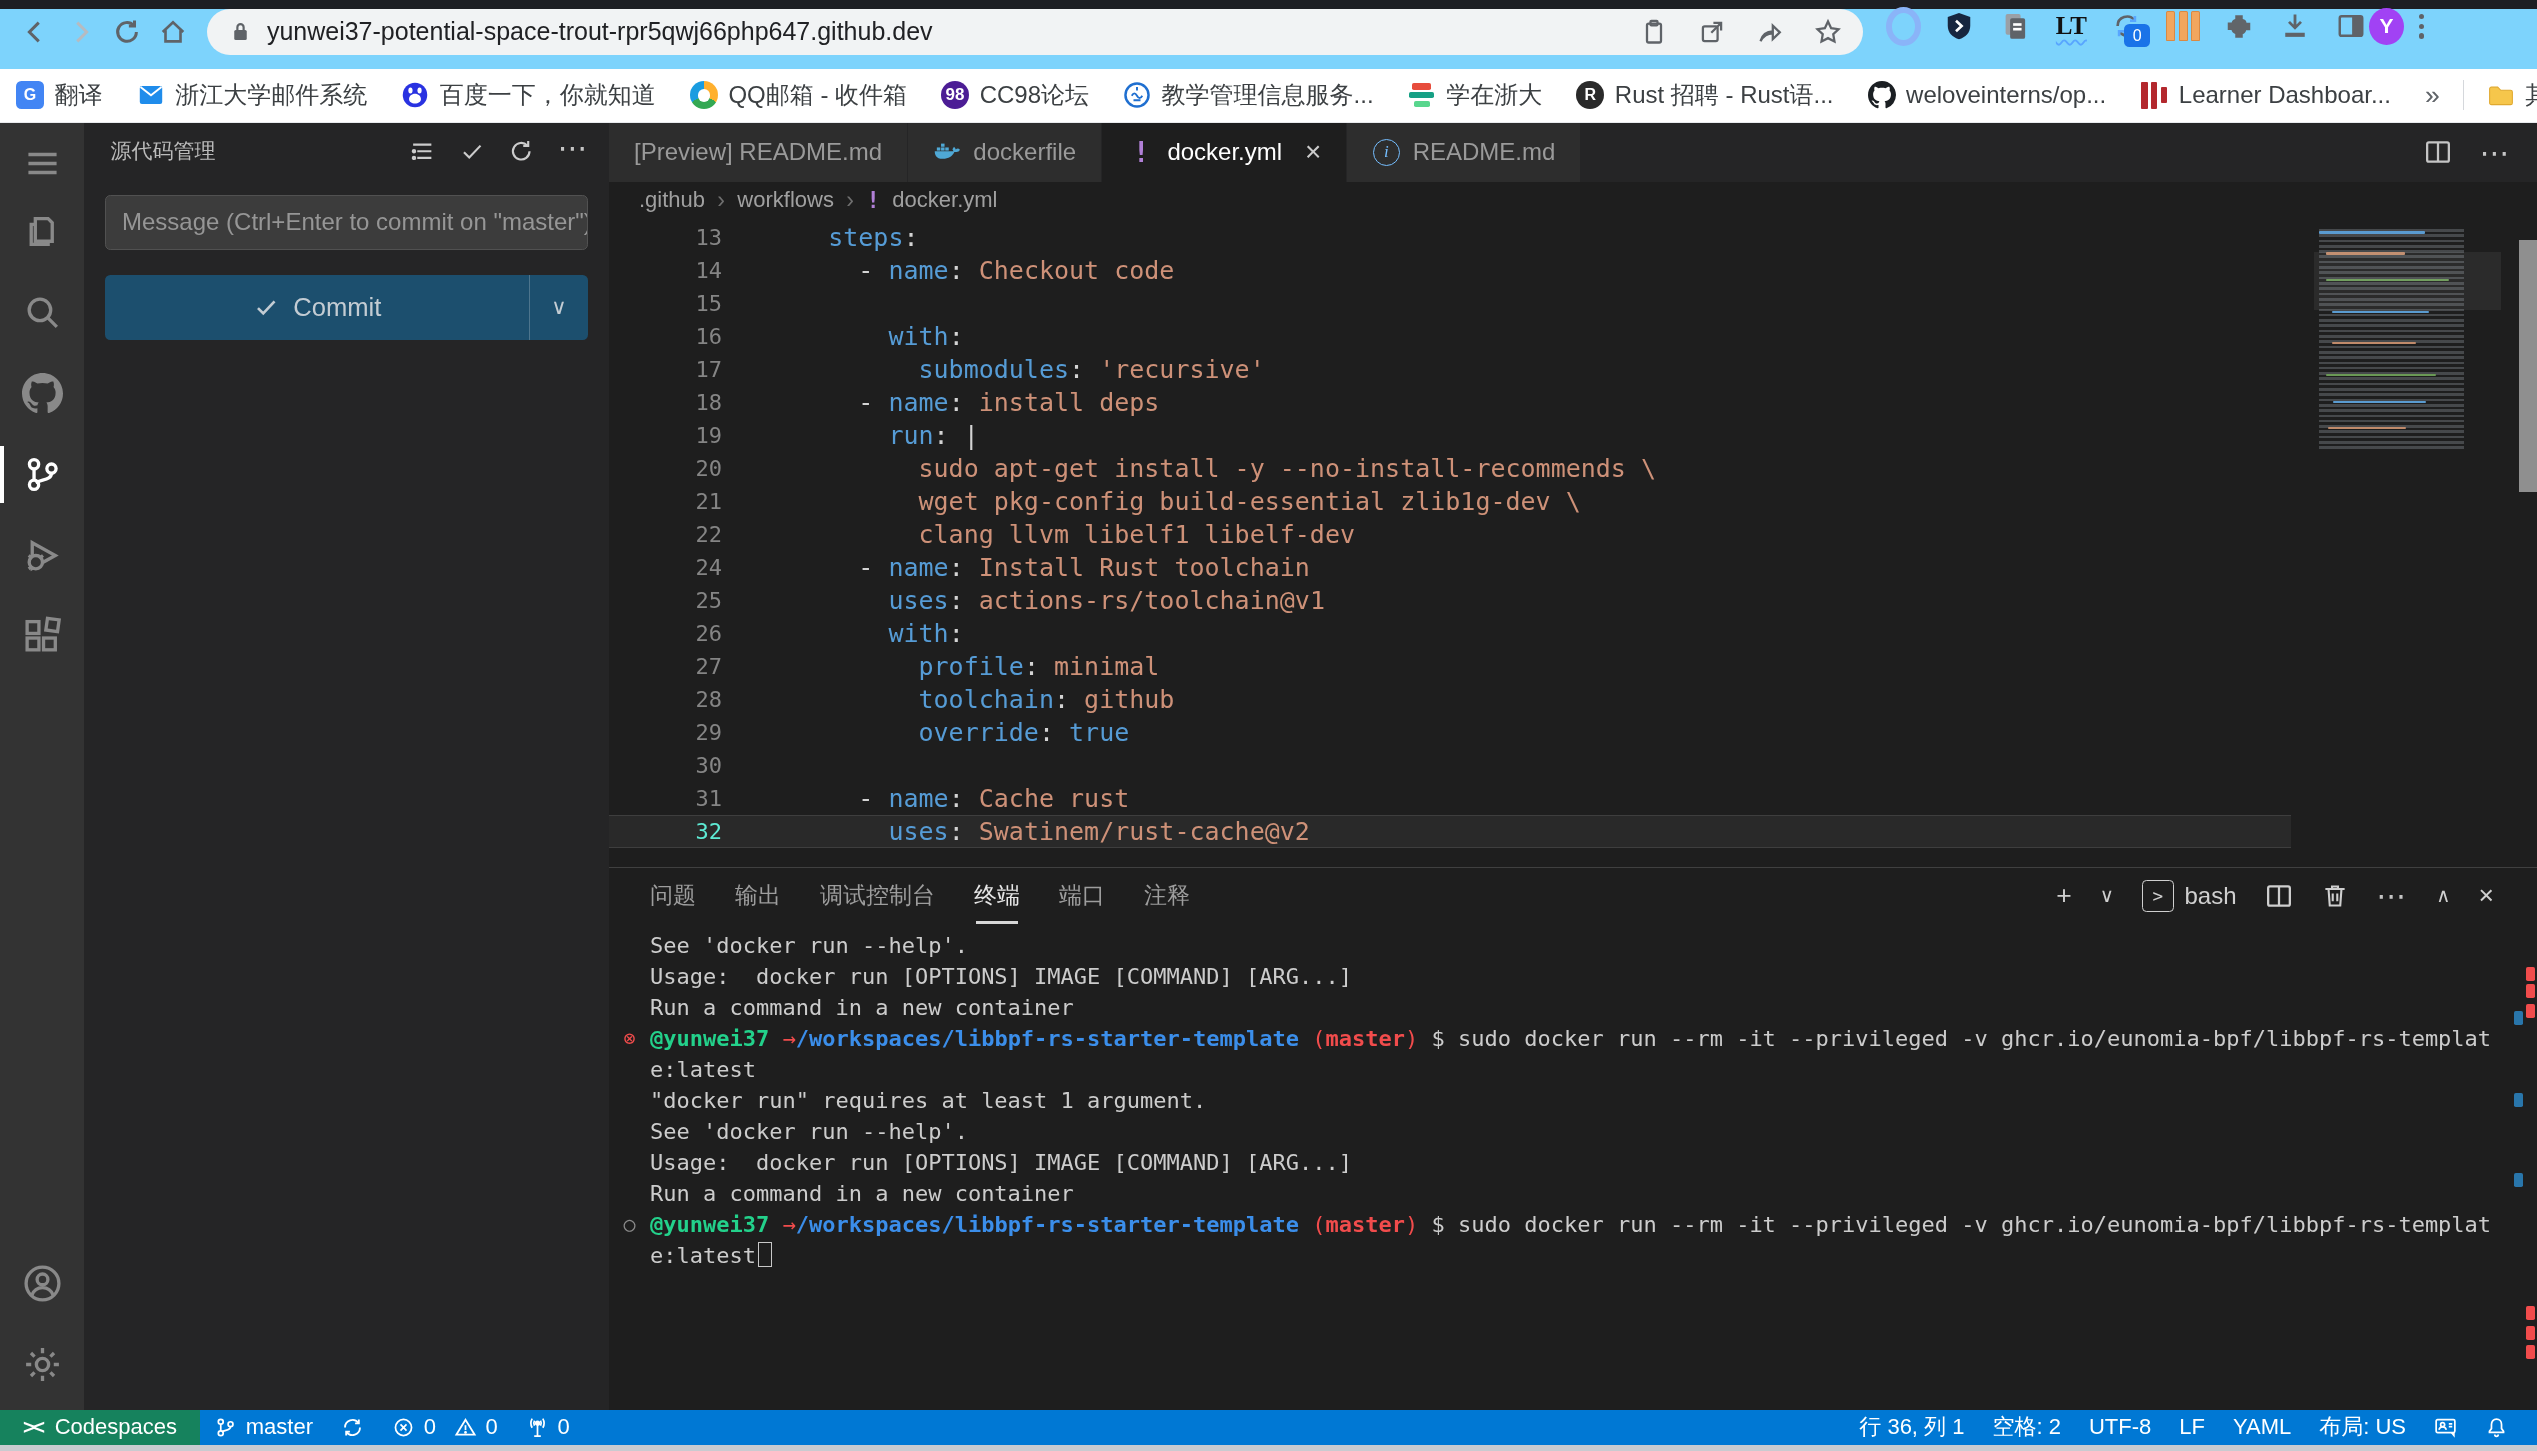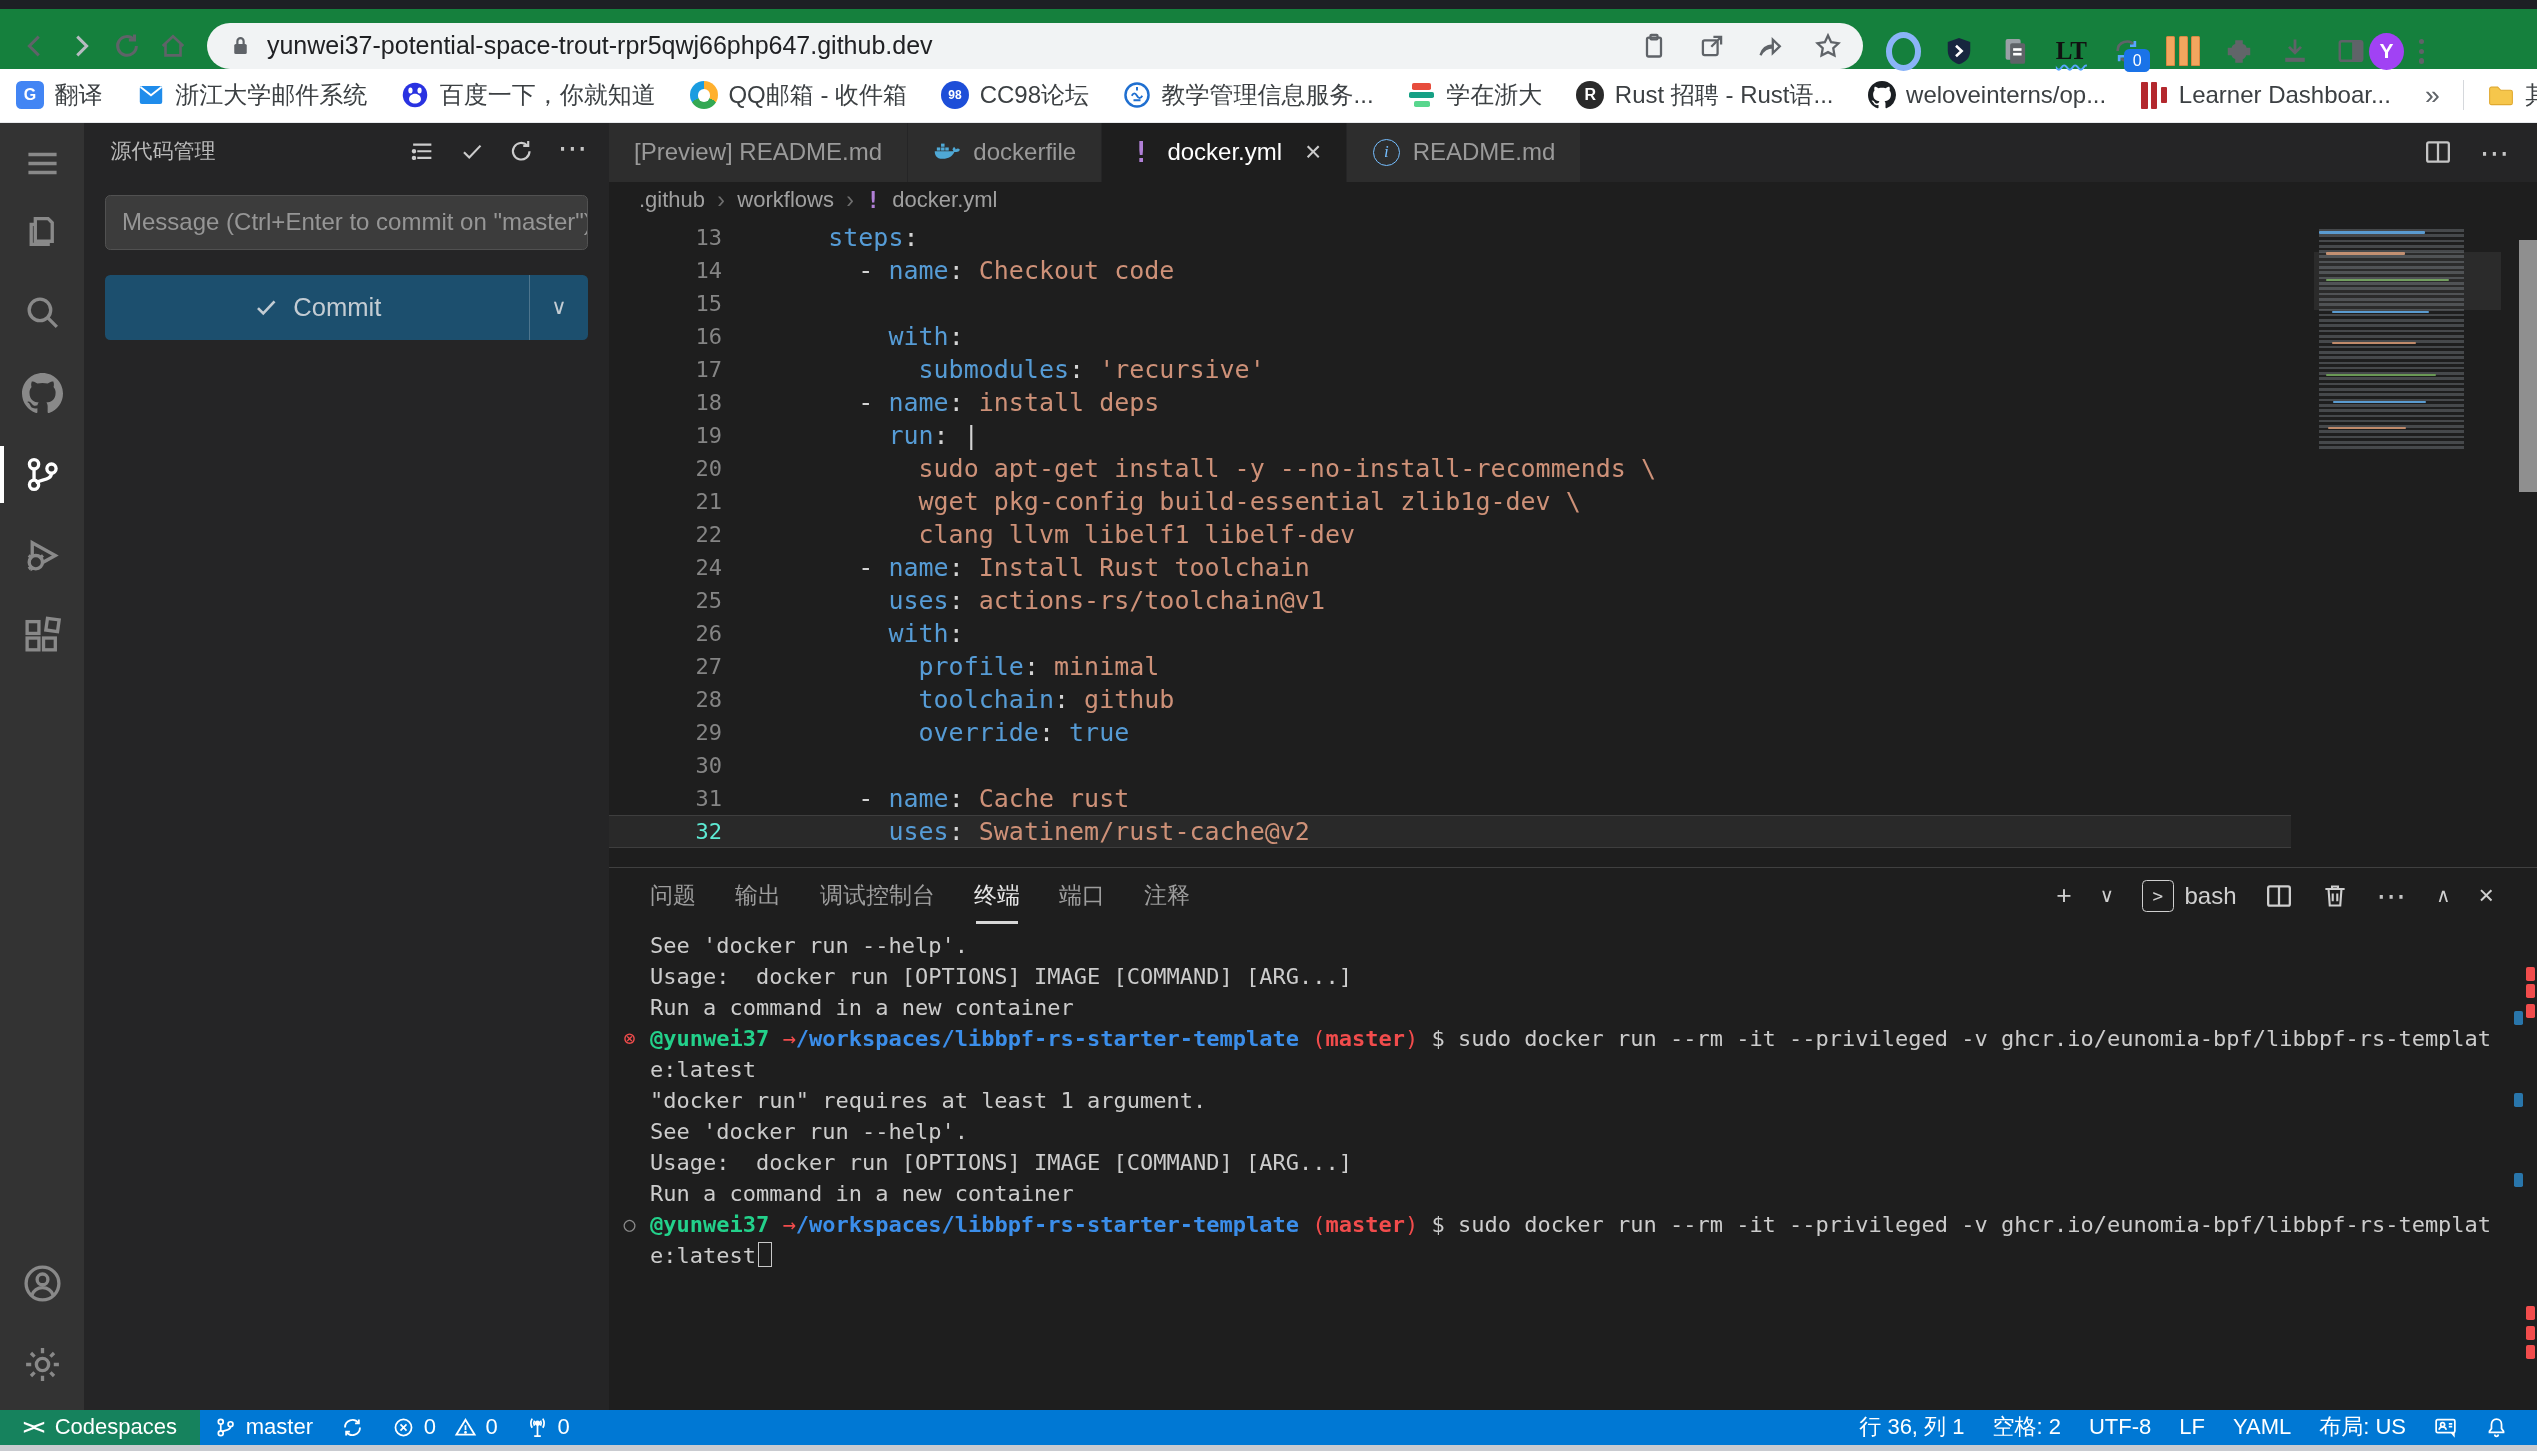--- a/index.html
+++ b/index.html
@@ -1,21 +1,21 @@
 <!DOCTYPE html>
 <html style="font-size:14px"><head>
 <meta charset="utf-8">
 <style>
   html,body{margin:0;padding:0;width:2538px;height:1451px;overflow:hidden;background:#1e1e1e;
     font-family:"Liberation Sans","DejaVu Sans",sans-serif;-webkit-font-smoothing:antialiased;}
   svg{display:block}
   
   .browser{background:#fff}
   .tabstrip{height:8.8px;background:#1d1f24}
-  .toolbar{height:60px;display:flex;align-items:flex-end;padding:0 12.3px;background:#15803d}
+  .toolbar{height:60px;display:flex;align-items:flex-start;padding:0 12.3px;background:#7dd3fc}
   .navbtn{width:46px;height:46px;display:flex;align-items:center;justify-content:center;color:#5f6368;flex:none}
   .navbtn.disabled{color:#b6bbc1}
   .navbtn svg{width:30px;height:30px}
   .url-pill{width:1614px;height:46px;background:#f1f3f4;border-radius:23px;display:flex;align-items:center;
     padding:0 21px;margin-left:10.6px;flex:none}
   .lock-ic{color:#5f6368;margin-right:14px}
   .url-text{font-size:25px;color:#202124;flex:1;white-space:nowrap;overflow:hidden}
   .pill-icons{display:flex;gap:30px;color:#5f6368;align-items:center}
   .pill-icons svg{width:28px;height:28px}
   .ext-row{display:flex;align-items:center;gap:21px;margin-left:23px}
@@ -36,21 +36,21 @@
   .bookmarks{height:53px;display:flex;align-items:center;padding:0 16px;gap:34px;background:#fff;
      font-size:24px;color:#3c4043;border-bottom:0.9px solid #e8eaed;white-space:nowrap}
   .bm{display:flex;align-items:center;gap:10.6px;flex:none}
   .fav,.fav svg{width:28px;height:28px}
   .fav{display:inline-flex;flex:none;align-items:center;justify-content:center}
   .fv{width:28px;height:28px;border-radius:5.3px;display:flex;align-items:center;justify-content:center;
       font-size:16px;color:#fff;font-weight:bold}
   .fv-translate{background:#4285f4}
   .fv-qq{background:conic-gradient(#ffb02e 0 120deg,#34a853 120deg 240deg,#1a9ce0 240deg 360deg);border-radius:50%;position:relative}
   .fv-qq::after{content:'';width:12.3px;height:12.3px;background:#fff;border-radius:50%;position:absolute;left:8px;top:8px}
-  .fv-cc98{background:#1d4ed8;border-radius:50%;font-size:12px}
+  .fv-cc98{background:#4c1d95;border-radius:50%;font-size:17px}
   .fv-rust{background:#2a2a2a;border-radius:50%}
   .fv-xz,.fv-learner{background:transparent;flex-direction:column;gap:2.6px;border-radius:0}
   .fv-xz i{display:block;height:6.2px;border-radius:1.8px}
   .fv-xz i:nth-child(1){width:19.4px;background:#e74c3c}
   .fv-xz i:nth-child(2){width:25px;background:#16a085}
   .fv-xz i:nth-child(3){width:16px;background:#58d68d}
   .fv-learner{flex-direction:row;gap:3.5px}
   .fv-learner i{display:block;width:6.2px;background:#b3282d;border-radius:0.9px}
   .fv-learner i:nth-child(1){height:26.5px}
   .fv-learner i:nth-child(2){height:26.5px}

